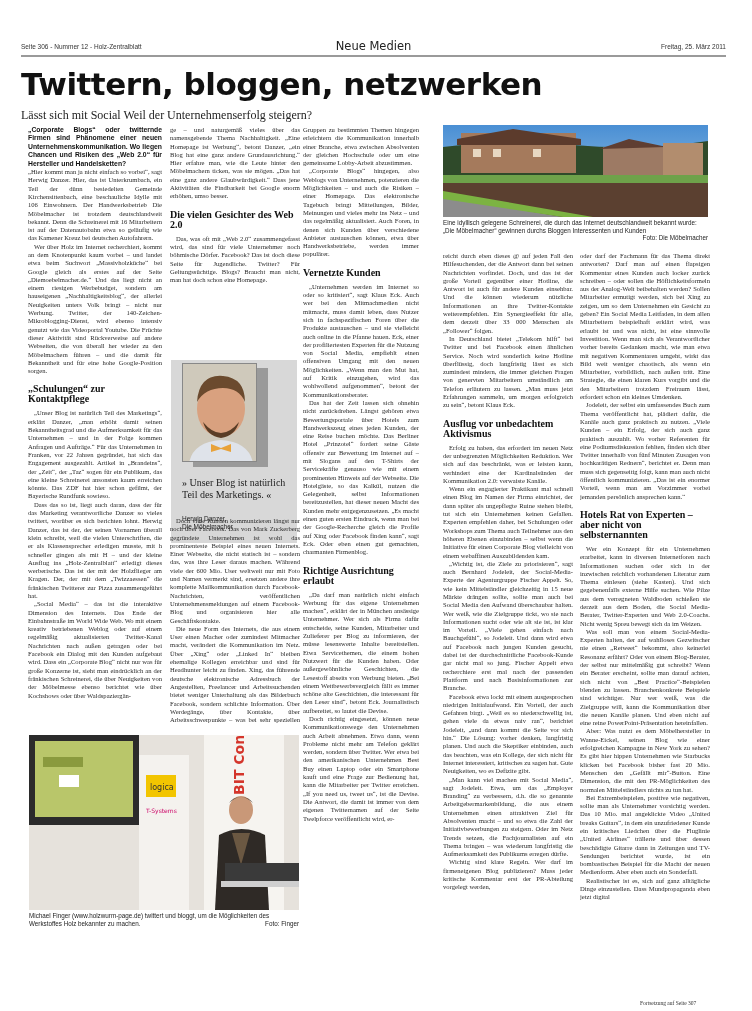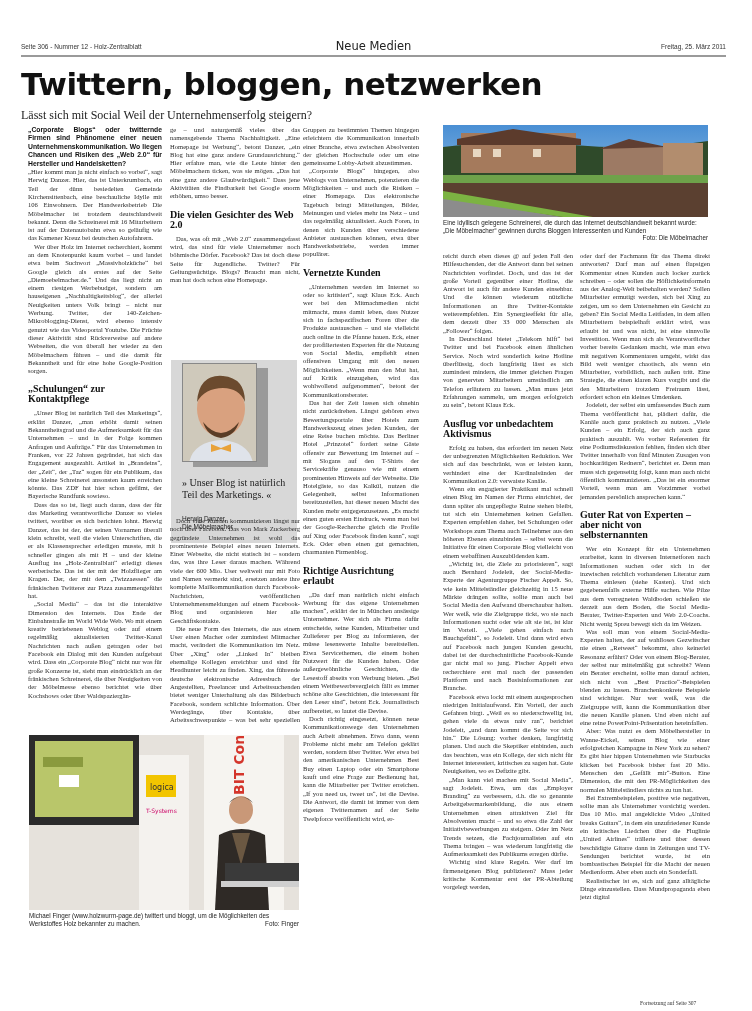--- a/index.html
+++ b/index.html
@@ -126,21 +126,21 @@
   <p>Wenn ein engagierter Praktikant mal schnell einen Blog im Namen der Firma einrichtet, der dann später als ungepflegte Ruine stehen bleibt, tut sich ein Unternehmen keinen Gefallen. Experten empfehlen daher, bei Schulungen oder Workshops zum Thema auch Teilnehmer aus den höheren Ebenen einzubinden – selbst wenn die Initiative für einen Corporate Blog vielleicht von einem webaffinen Auszubildenden kam.</p>
   <p>„Wichtig ist, die Ziele zu priorisieren“, sagt auch Bernhard Jodeleit, der Social-Media-Experte der Agenturgruppe Fischer Appelt. So, wie kein Mittelständler gleichzeitig in 15 neue Märkte drängen sollte, sollte man auch bei Social Media den Aufwand überschaubar halten. Wer weiß, wie die Zielgruppe tickt, wo sie nach Informationen sucht oder wie alt sie ist, ist klar im Vorteil. „Viele gehen einfach nach Bauchgefühl“, so Jodeleit. Und dann wird etwa auf Facebook nach jungen Kunden gesucht, dabei ist der durchschnittliche Facebook-Kunde gar nicht mal so jung. Fischer Appelt etwa recherchiere erst mal nach der passenden Plattform und nach Basisinformationen zur Branche.</p>
   <p>Facebook etwa lockt mit einem ausgesprochen niedrigen Initialaufwand. Ein Vorteil, der auch Gefahren birgt. „Weil es so niederschwellig ist, gehen viele da etwas naiv ran“, berichtet Jodeleit, „und dann kommt die Seite vor sich hin.“ Die Lösung: vorher denken, langfristig planen. Und auch die Skeptiker einbinden, auch das beachten, was ein Kollege, der sich nicht für Internet interessiert, kritisches zu sagen hat. Gute Neuigkeiten, wo es Defizite gibt.</p>
   <p>„Man kann viel machen mit Social Media“, sagt Jodeleit. Etwa, um das „Employer Branding“ zu verbessern, d.h. die so genannte Arbeitgebermarkenbildung, die aus einem Unternehmen einen attraktiven Ziel für Absolventen macht – und so etwa die Zahl der Initiativbewerbungen zu steigern. Oder im Netz Trends setzen, die Fachjournalisten auf ein Thema bringen – was wiederum langfristig die Aufmerksamkeit des Publikums erregen dürfte.</p>
   <p>Wichtig sind klare Regeln. Wer darf im firmeneigenen Blog publizieren? Muss jeder kritische Kommentar erst der PR-Abteilung vorgelegt werden,</p>
 </div>
 
 <div class="col" style="left:580px; top:252px; width:130px; height:740px;">
   <p class="noind">oder darf der Fachmann für das Thema direkt antworten? Darf man auf einen flapsigen Kommentar eines Kunden auch locker zurück schreiben – oder sollen die Höflichkeitsformeln aus der Analog-Welt beibehalten werden? Sollen Mitarbeiter ermutigt werden, sich bei Xing zu zeigen, um so dem Unternehmen ein Gesicht zu geben? Ein Social Media Leitfaden, in dem allen Mitarbeitern beispielhaft erklärt wird, was erlaubt ist und was nicht, ist eine sinnvolle Investition. Wenn man sich als Verantwortlicher vorher bereits Gedanken macht, wie man etwa mit negativen Kommentaren umgeht, wirkt das Bild weit weniger chaotisch, als wenn ein Mitarbeiter, vorbildlich, nach außen tritt. Eine Strategie, die einen klaren Kurs vorgibt und die den Mitarbeitern trotzdem Freiraum lässt, erfordert schon ein kleines Umdenken.</p>
   <p>Jodeleit, der selbst ein umfassendes Buch zum Thema veröffentlicht hat, plädiert dafür, die Kanäle auch ganz praktisch zu nutzen. „Viele Kunden – ein Erfolg, der sich auch ganz praktisch auszahlt. Wo vorher Referenten für eine Podiumsdiskussion fehlten, finden sich über Twitter innerhalb von fünf Minuten Zusagen von hochkarätigen Rednern“, berichtet er. Denn man muss sich gegenseitig folgt, kann man auch nicht öffentlich kommunizieren. „Das ist ein enormer Vorteil, wenn man am Vorzimmer vorbei jemanden persönlich ansprechen kann.“</p>
-  <div class="xhead">Guter Rat von Experten – aber nicht von selbsternannten</div>
+  <div class="xhead">Hotels Rat von Experten – aber nicht von selbsternannten</div>
   <p>Wer ein Konzept für ein Unternehmen erarbeitet, kann in diversen Internetforen nach Informationen suchen oder sich in der inzwischen reichlich vorhandenen Literatur zum Thema einlesen (siehe Kasten). Und sich gegebenenfalls externe Hilfe suchen. Wie Pilze aus dem verregneten Waldboden schießen sie derzeit aus dem Boden, die Social Media-Berater, Twitter-Experten und Web 2.0-Coachs. Nicht wenig Spreu bewegt sich da im Weizen.</p>
   <p>Was soll man von einem Social-Media-Experten halten, der auf wahlloses Gezwitscher nie einen „Retweet“ bekommt, also keinerlei Resonanz erfährt? Oder von einem Blog-Berater, der selbst nur mittelmäßig gut schreibt? Wenn ein Berater erscheint, sollte man darauf achten, sich nicht von „Best Practice“-Beispielen blenden zu lassen. Branchenkonkrete Beispiele sind wichtiger. Nur wer weiß, was die Zielgruppe will, kann die Kommunikation über die neuen Kanäle planen. Und eben nicht auf eine reine PowerPoint-Präsentation hereinfallen.</p>
   <p>Aber: Was nutzt es dem Möbelhersteller in Wanne-Eickel, seinen Blog wie einer erfolgreichen Kampagne in New York zu sehen? Es gibt hier hippen Unternehmen wie Starbucks klicken bei Facebook bisher fast 20 Mio. Menschen den „Gefällt mir“-Button. Eine Dimension, die mit den PR-Möglichkeiten des normalen Mittelständlers nichts zu tun hat.</p>
   <p>Bei Extrembeispielen, positive wie negativen, sollte man als Unternehmer vorsichtig werden. Das 10 Mio. mal angeklickte Video „United breaks Guitars“, in dem ein unzufriedener Kunde ein kritisches Liedchen über die Fluglinie „United Airlines“ trällerte und über dessen beschädigte Gitarre dann in Zeitungen und TV-Sendungen berichtet wurde, ist ein bombastisches Beispiel für die Macht der neuen Medienform. Aber eben auch ein Sonderfall.</p>
   <p>Realistischer ist es, sich auf ganz alltägliche Dinge einzustellen. Dass Mundpropaganda eben jetzt digital</p>
 </div>
 <div class="footer-note">Fortsetzung auf Seite 307</div>
 
 <div class="photo" style="left:29px; top:735px; width:270px; height:175px;">
   <svg width="270" height="175" viewBox="0 0 270 175" preserveAspectRatio="none">

